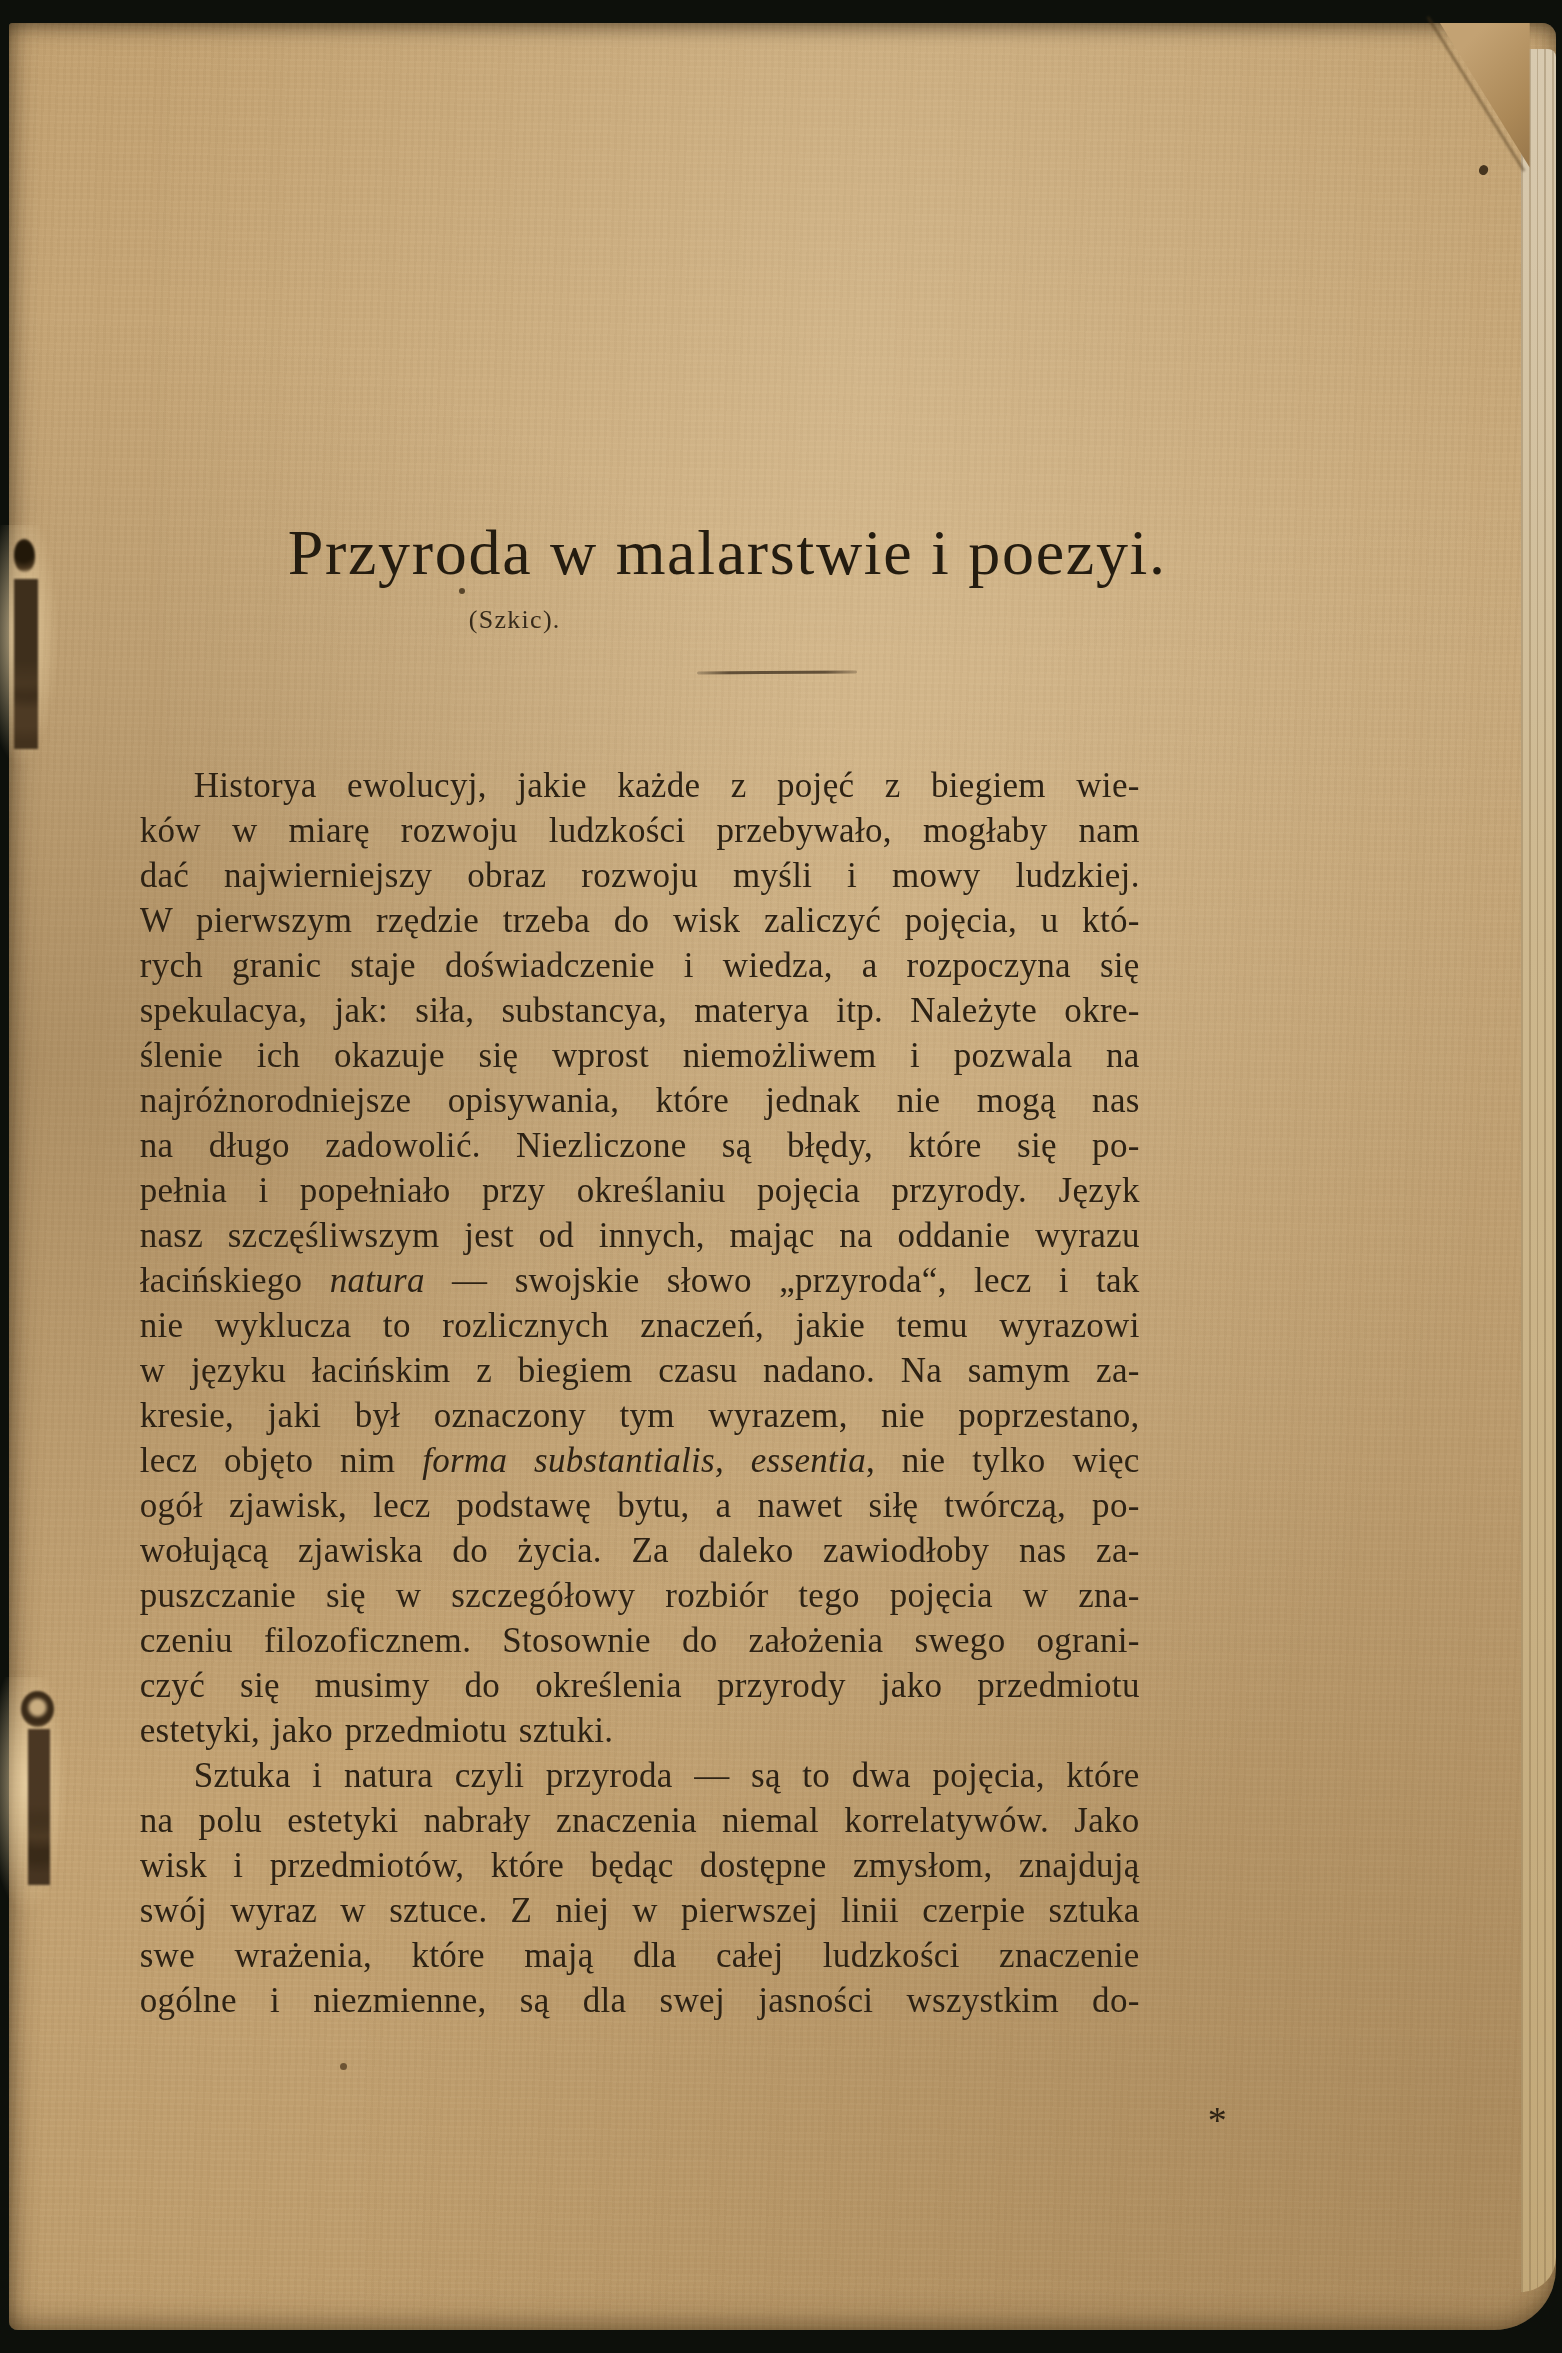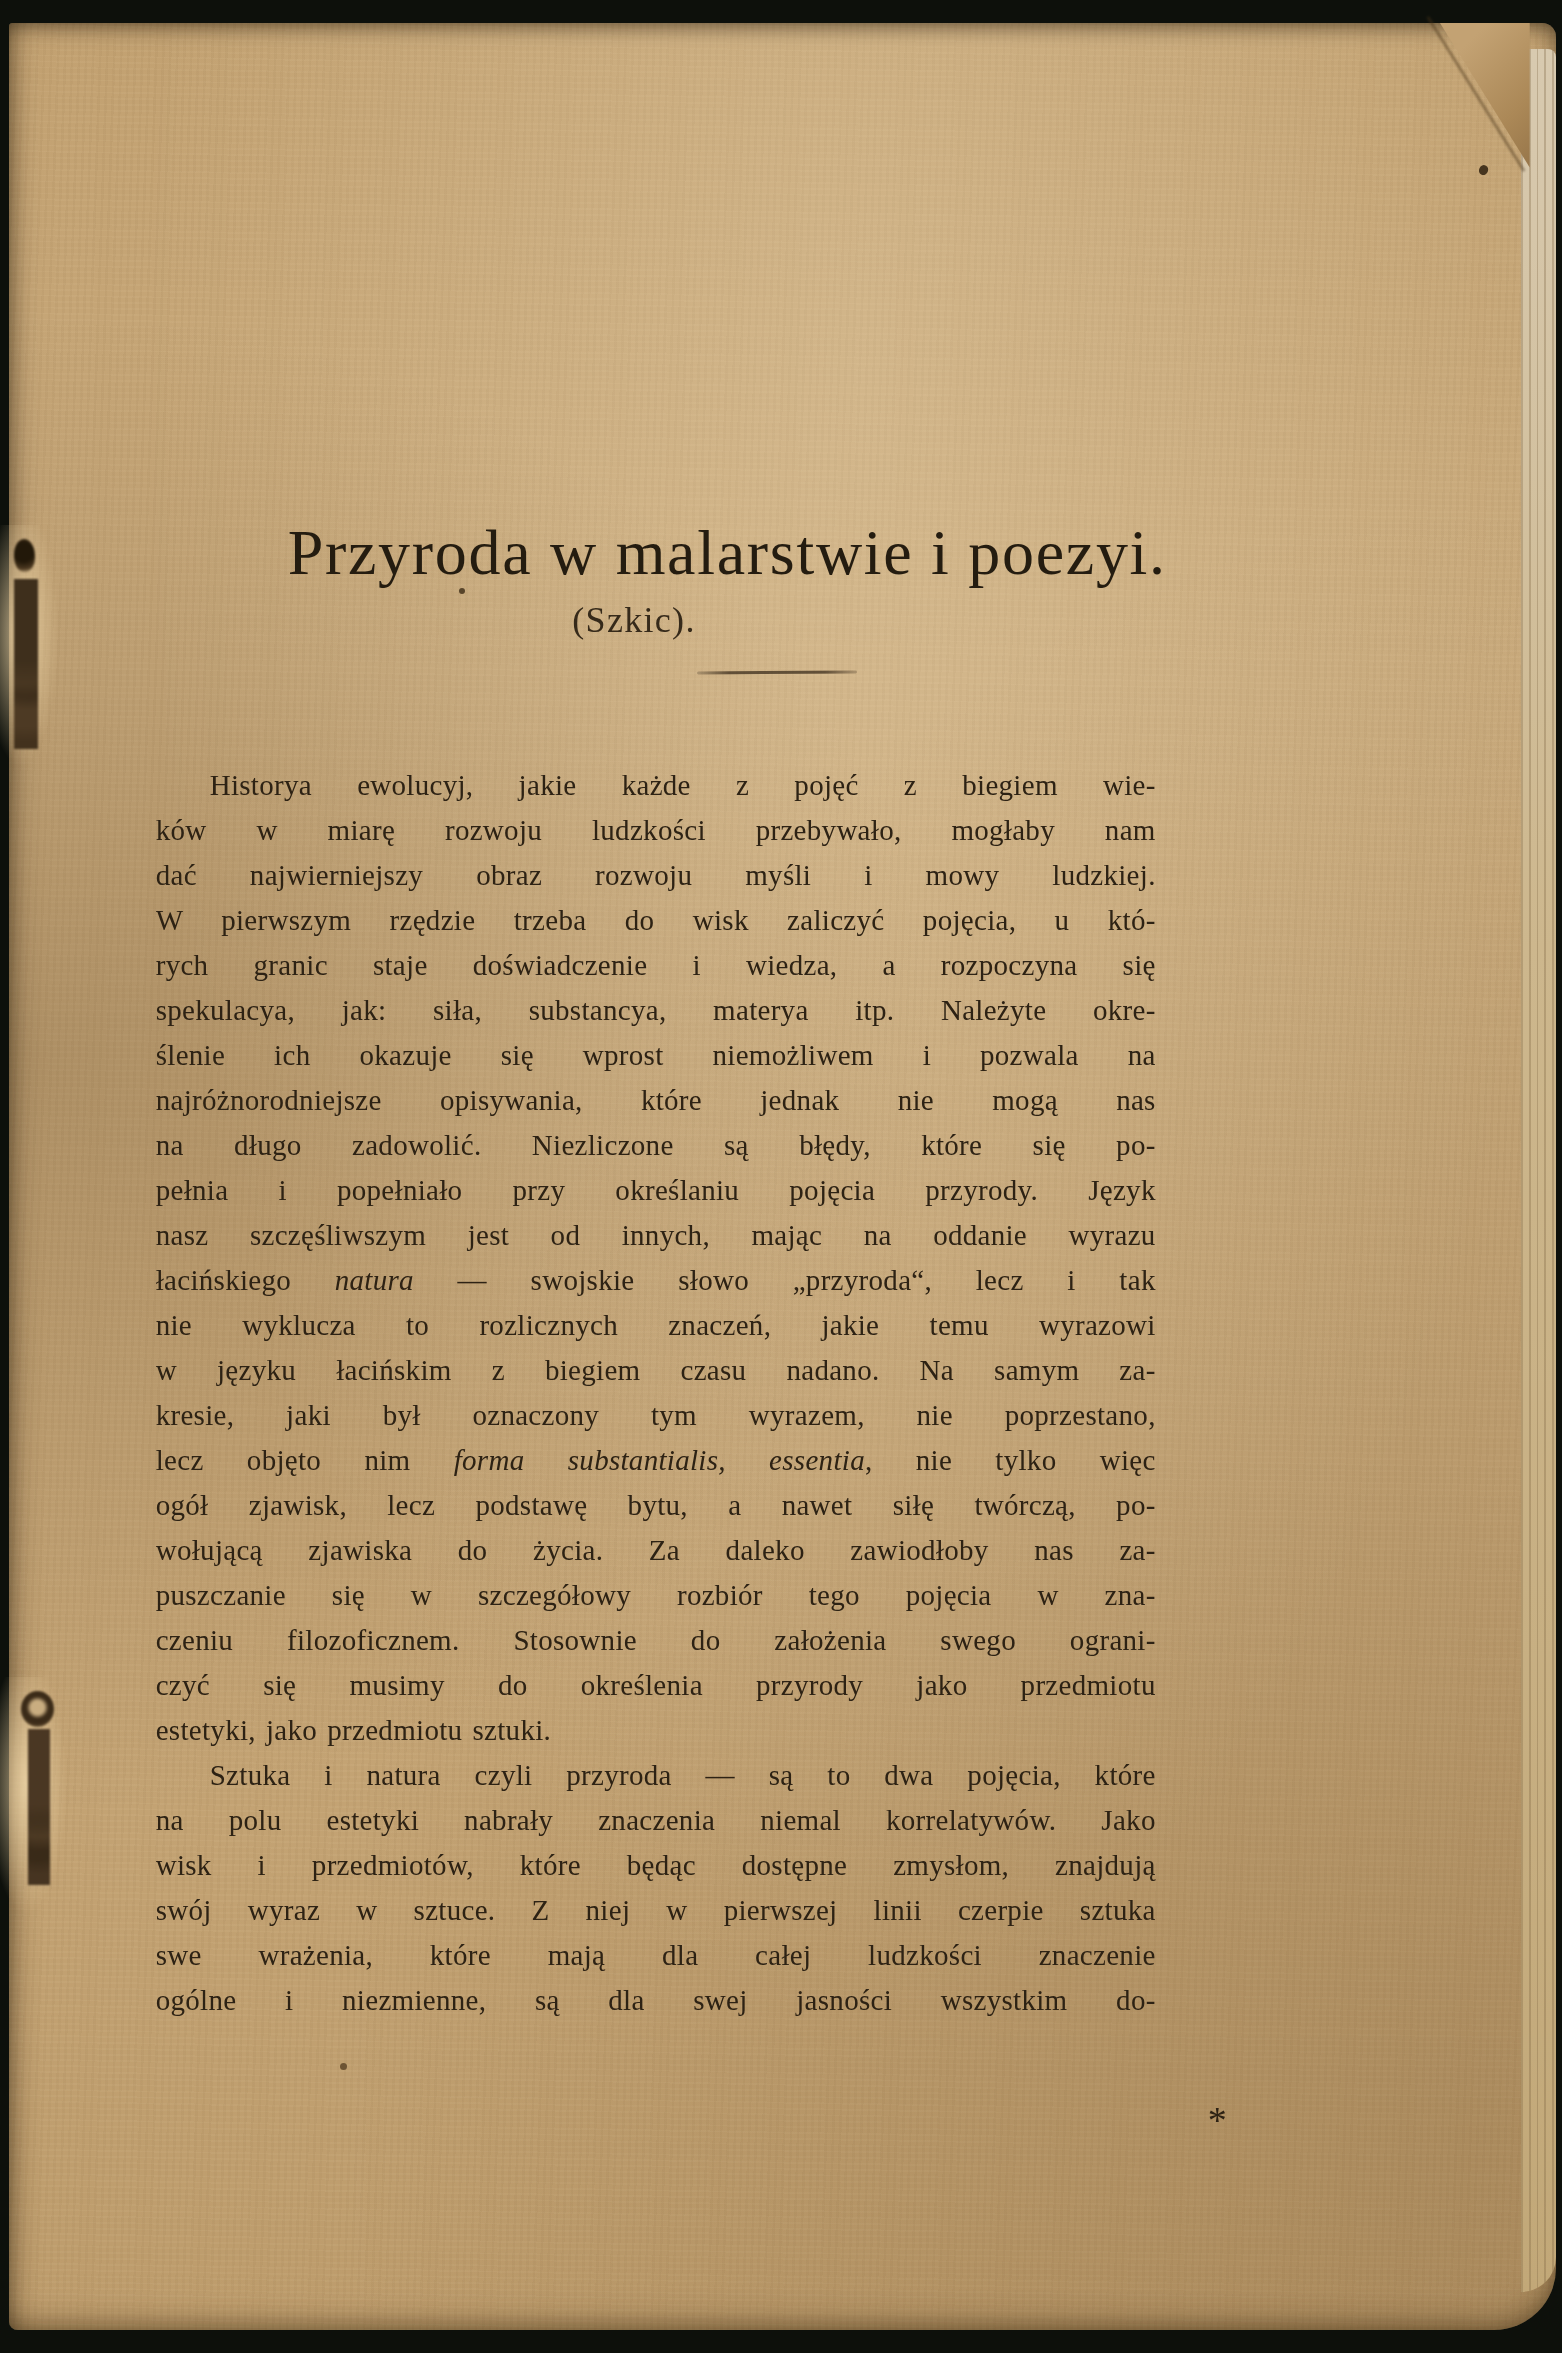--- a/index.html
+++ b/index.html
@@ -90,35 +90,35 @@
   
   .title{
     position:absolute;left:279px;top:490px;width:814px;height:80px;
     text-align:center;
     font-size:64px;line-height:80px;
     letter-spacing:1.7px;
     color:#241c10;
     white-space:nowrap;
   }
   .subtitle{
-    position:absolute;left:427px;top:578px;width:260px;height:38px;
-    text-align:right;
-    font-size:36px;line-height:38px;
+    position:absolute;left:460px;top:578px;width:260px;height:38px;
+    text-align:left;
+    font-size:26px;line-height:38px;
     letter-spacing:1.3px;
     color:#362a1a;
   }
   .divider{
     position:absolute;left:688px;top:648px;width:160px;height:2.6px;
     background:linear-gradient(90deg, rgba(60,45,28,0.25), rgba(60,45,28,0.75) 20% 80%, rgba(60,45,28,0.25));
     border-radius:1.7px;transform:rotate(-0.3deg);
   }
   .textblock{
-    position:absolute;left:147px;top:740px;width:1000px;
+    position:absolute;left:131px;top:740px;width:1000px;
     color:#2d2214;
-    font-size:29px;
+    font-size:35px;
   }
   .line{
     height:45px;line-height:45px;
     letter-spacing:0.3px;word-spacing:2.6px;
     overflow:hidden;
     text-align:justify;
   }
   .line.j{text-align:justify;text-align-last:justify;}
   .line.l{text-align:right;text-align-last:left;}
   .line.ind{padding-left:54px;}

